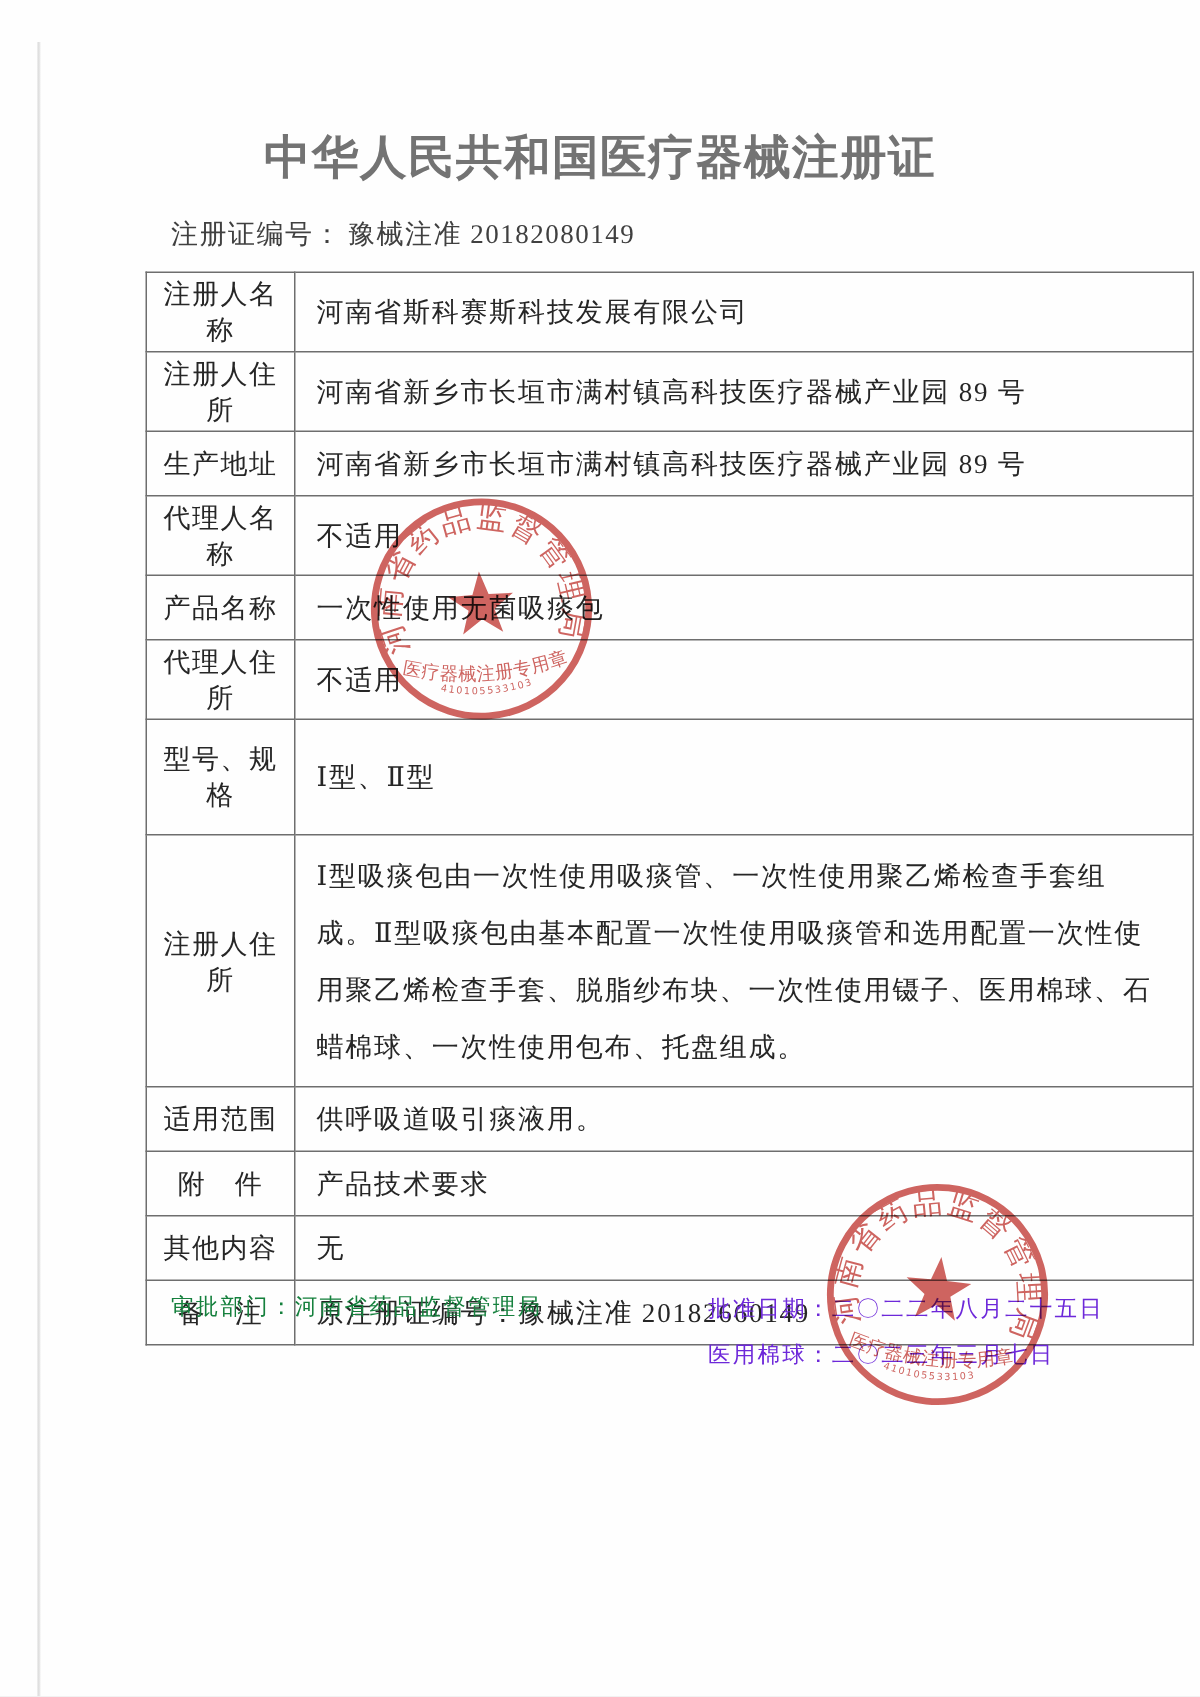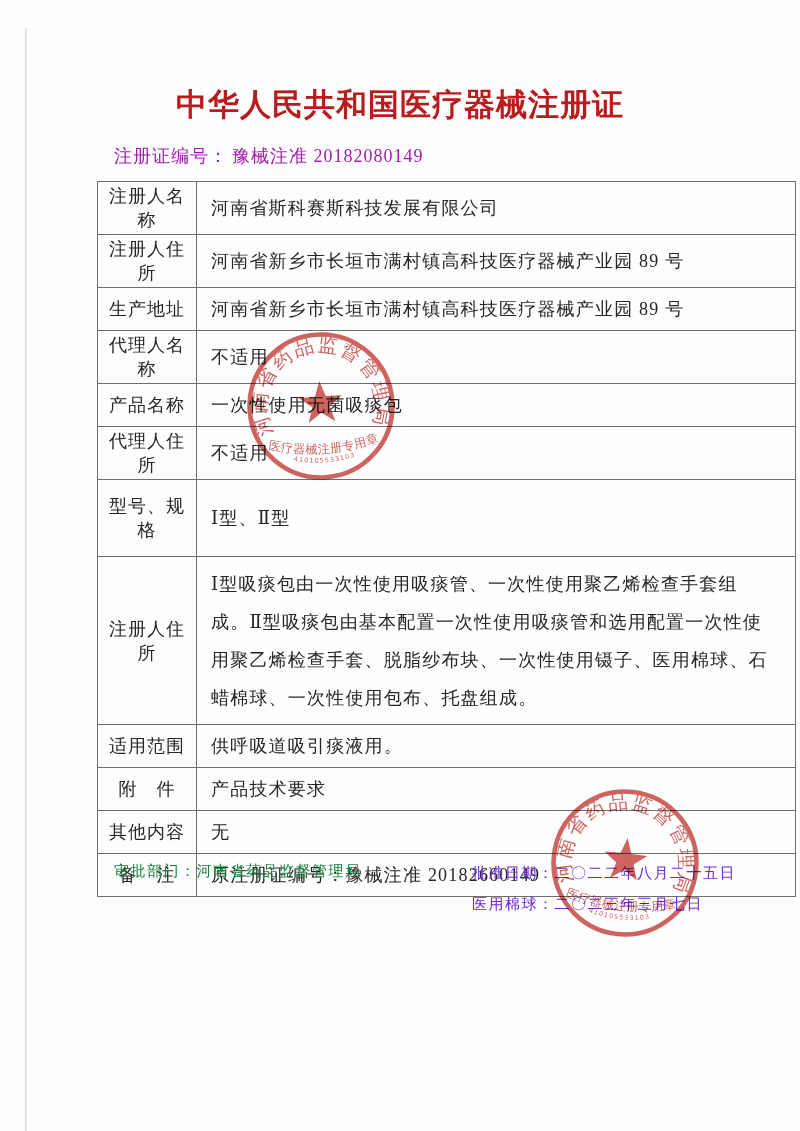--- a/index.html
+++ b/index.html
@@ -14,26 +14,26 @@
     color: #2f2f2f;
   }
   .scan-edge {
     position: absolute; left: 25px; top: 28px; bottom: 0;
     width: 2px; background: linear-gradient(to right,#c9c9c9,#e6e6e6);
     opacity: .7;
   }
   .title {
     position: absolute; top: 84px; left: 0; width: 100%;
     text-align: center;
-    font-size: 31px; font-weight: bold; color: #b91c1c;
+    font-size: 31px; font-weight: bold; color: #737373;
     letter-spacing: 1px;
   }
   .cert-line {
     position: absolute; top: 144px; left: 114px;
-    font-size: 18px; letter-spacing: 1px; color: #a21caf;
+    font-size: 18px; letter-spacing: 1px; color: #404040;
   }
   .cert-line .num { margin-left: 4px; }
   table.cert-table {
     position: absolute; top: 181px; left: 97px;
     width: 699px;
     border-collapse: collapse;
     table-layout: fixed;
     border-radius: 15px;
   }
   table.cert-table td {

